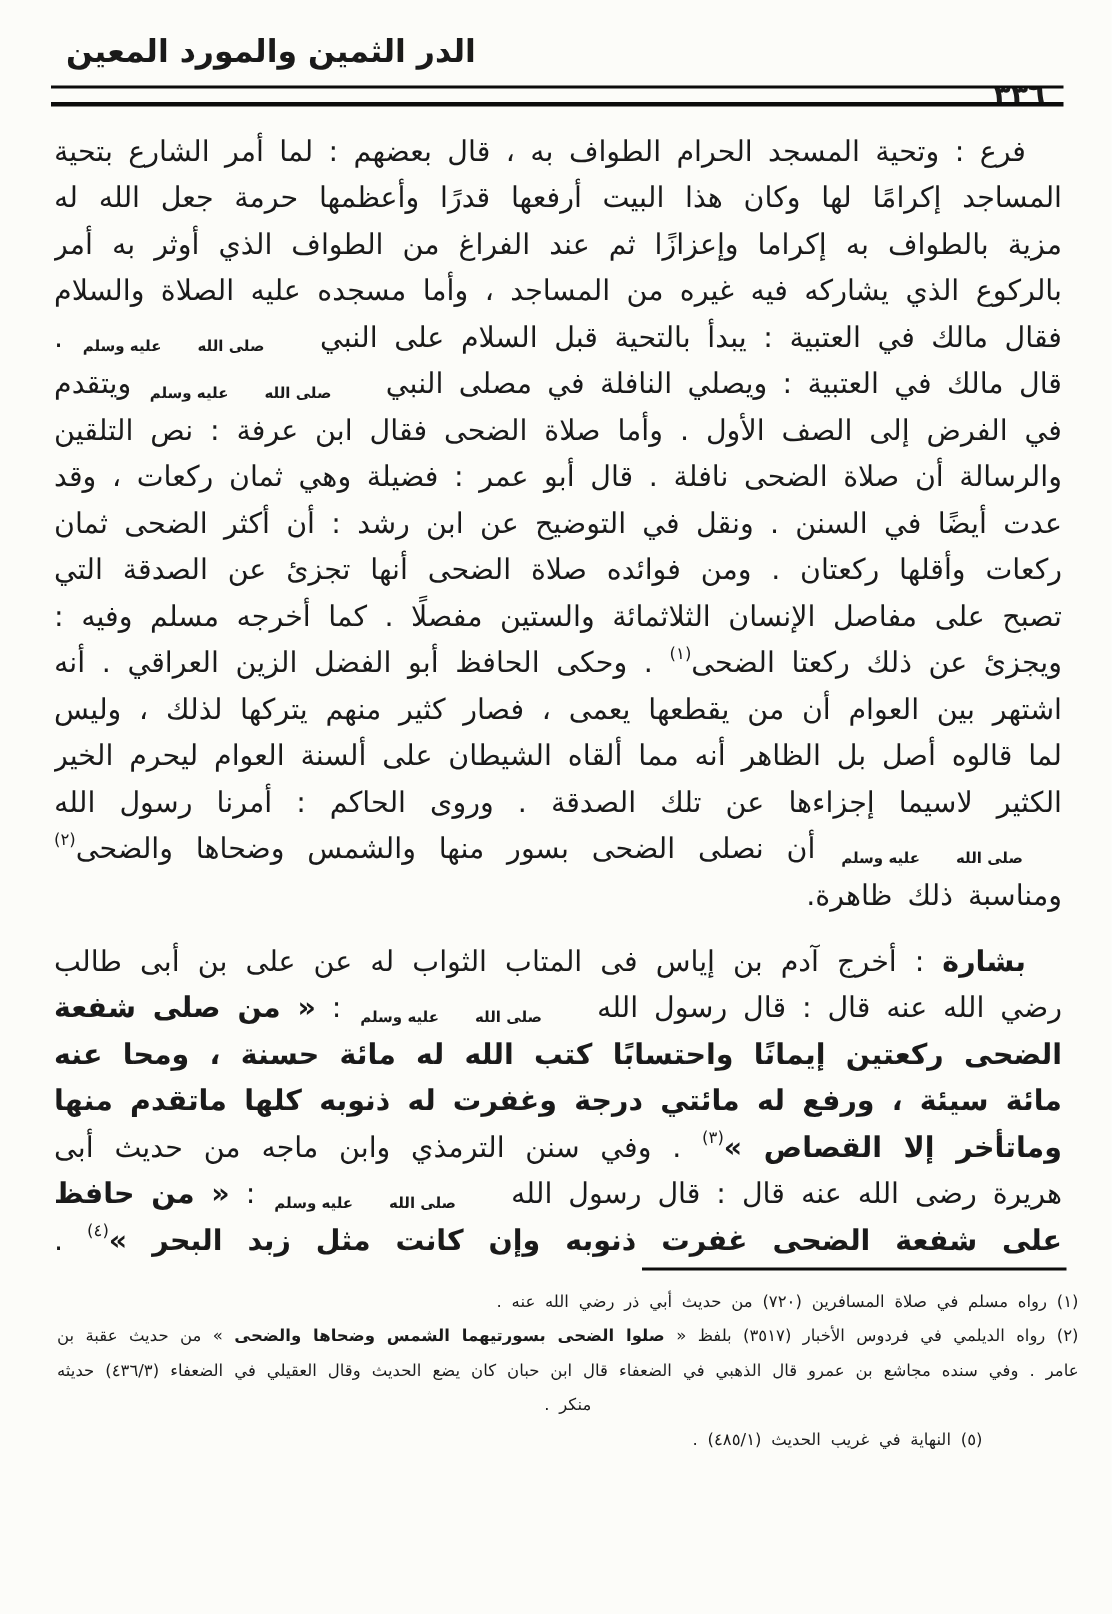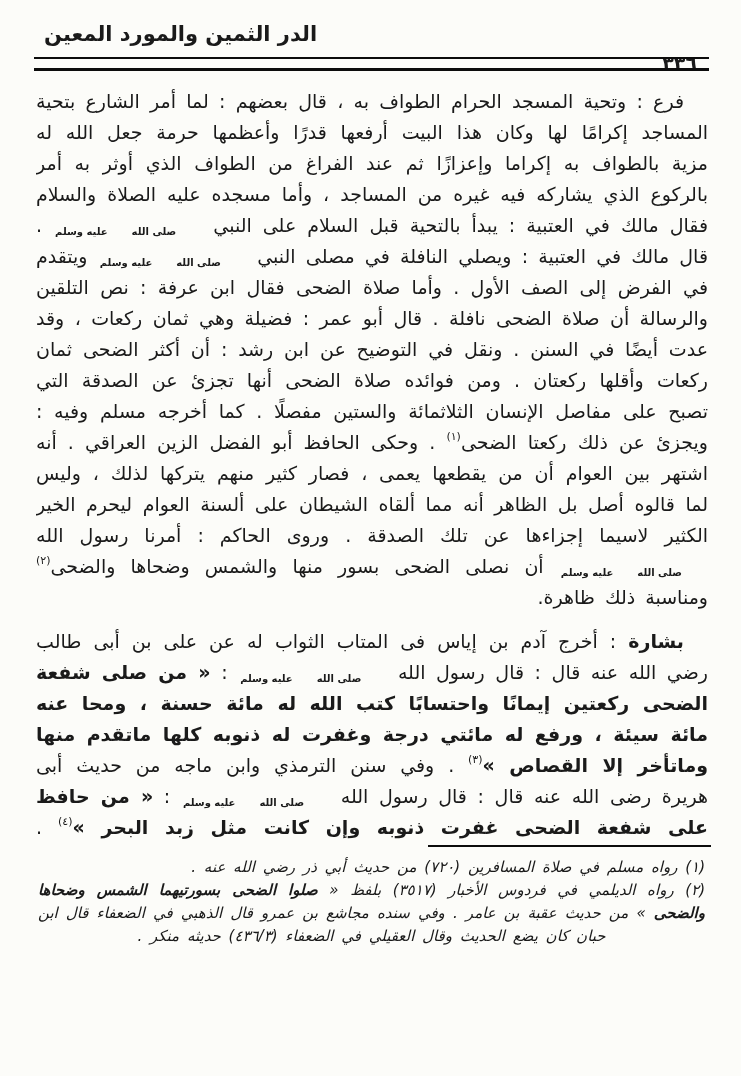--- a/index.html
+++ b/index.html
@@ -46,22 +46,22 @@
     display:inline-flex;flex-direction:row;align-items:center;
     font-size:10px;line-height:7px;font-weight:bold;
     vertical-align:-3px;margin:0 2px;word-spacing:0;
   }
   
   .fn-sep{
     position:absolute;top:845px;right:30px;width:283px;
     border-top:2px solid #0c0c0c;
   }
   .footnotes{
-    position:absolute;top:856px;right:36px;left:38px;
-    font-size:15px;line-height:23px;word-spacing:3px;font-style:italic;
+    position:absolute;top:856px;right:22px;left:38px;
+    font-size:11px;line-height:23px;word-spacing:3px;
   }
   .fn{margin:0;}
   .fn.right{text-align:right;}
   .fn.right-indent{text-align:right;padding-right:64px;}
   .fn.justify-center{text-align:justify;text-align-last:center;}
 </style>
 </head>
 <body>
 
 <div class="page">
@@ -89,15 +89,16 @@
         </span><span> : </span><b>« من صلى شفعة الضحى ركعتين إيمانًا واحتسابًا كتب الله له مائة حسنة ، ومحا عنه مائة سيئة ، ورفع له مائتي درجة وغفرت له ذنوبه كلها ماتقدم منها وماتأخر إلا القصاص »</b><sup class="fn-ref">(٣)</sup><span> . وفي سنن الترمذي وابن ماجه من حديث أبى هريرة رضى الله عنه قال : قال رسول الله </span><span class="saw">
           <span>صلى الله</span>
           <span>عليه وسلم</span>
         </span><span> : </span><b>« من حافظ على شفعة الضحى غفرت ذنوبه وإن كانت مثل زبد البحر »</b><sup class="fn-ref">(٤)</sup><span> . </span><b>الحطاب</b><span> : وشفعة الضحى بضم الشين المعجمة وقد تفتح ركعتا الضحى قال في النهاية من الشفع بمعنى الزوج</span></p>
     </div>
 
   <div class="fn-sep"></div>
   <div class="footnotes" id="footnotes">
       <div class="fn right"><span>(١) رواه مسلم في صلاة المسافرين (٧٢٠) من حديث أبي ذر رضي الله عنه .</span></div>
       <div class="fn justify-center"><span>(٢) رواه الديلمي في فردوس الأخبار (٣٥١٧) بلفظ « </span><b>صلوا الضحى بسورتيهما الشمس وضحاها والضحى</b><span> » من حديث عقبة بن عامر . وفي سنده مجاشع بن عمرو قال الذهبي في الضعفاء قال ابن حبان كان يضع الحديث وقال العقيلي في الضعفاء (٤٣٦/٣) حديثه منكر .</span></div>
+      <div class="fn right-indent"><span>(٥) النهاية في غريب الحديث (٤٨٥/١) .</span></div>
     </div>
 
 </div>
 
 </body></html>

